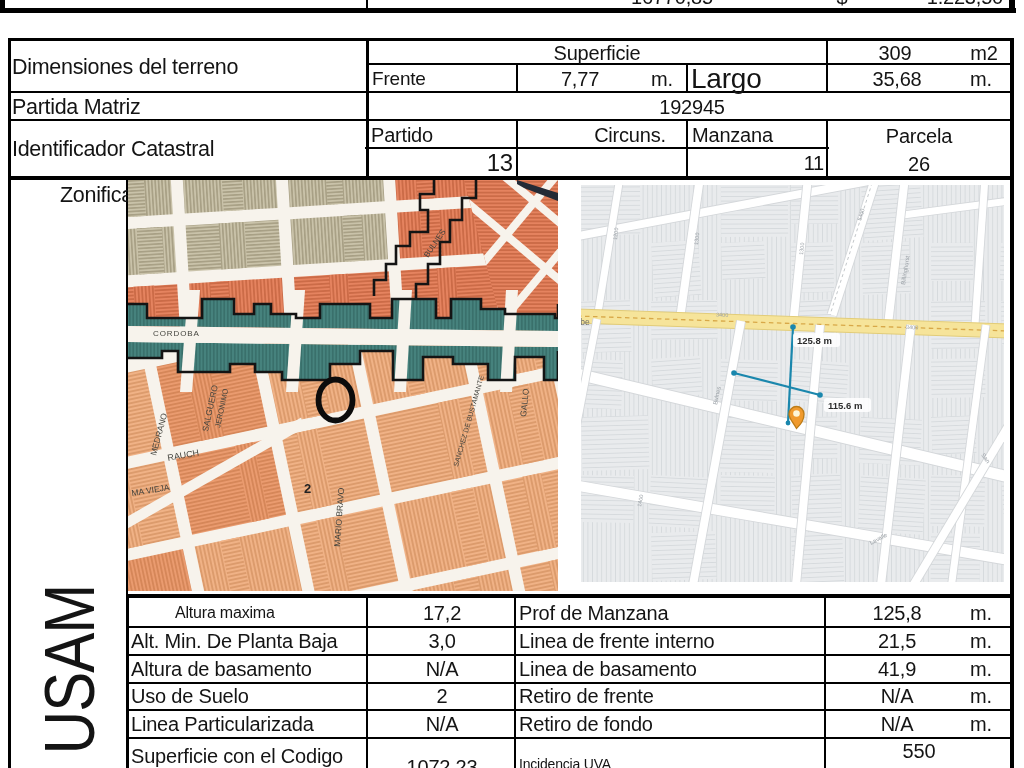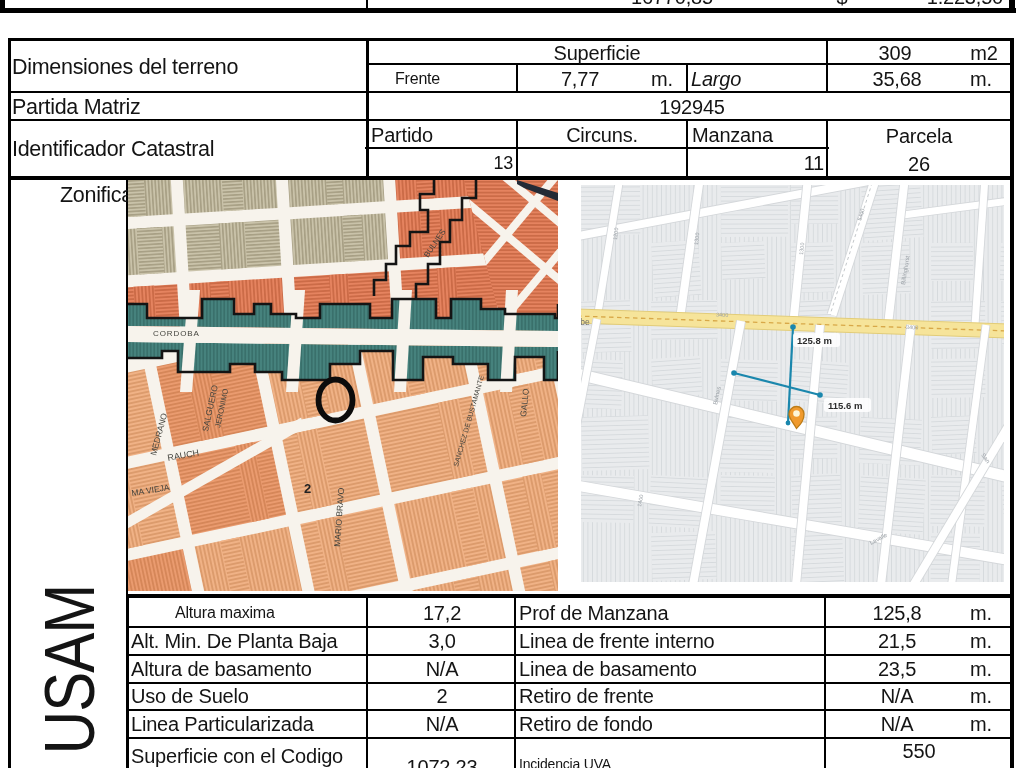--- a/index.html
+++ b/index.html
@@ -35,41 +35,41 @@
 <div class="ln" style="left:826px;top:38px;width:2px;height:55px;background:#000"></div>
 <div class="ln" style="left:826px;top:119px;width:2px;height:57px;background:#000"></div>
 
 <div class="t" style="left:12px;top:56px;font-size:21.5px;letter-spacing:-0.3px;">Dimensiones del terreno</div>
 
 <div class="t" style="left:597px;transform:translateX(-50%);top:42px;font-size:20px;">Superficie</div>
 
 <div class="t" style="left:895px;transform:translateX(-50%);top:42px;font-size:20px;">309</div>
 <div class="t" style="left:984px;transform:translateX(-50%);top:42px;font-size:20px;">m2</div>
 
-<div class="t" style="left:372px;top:68px;font-size:16px;margin-left:23px;">Frente</div>
+<div class="t" style="left:372px;top:68px;font-size:19px;">Frente</div>
 <div class="t" style="left:580px;transform:translateX(-50%);top:68px;font-size:20px;">7,77</div>
 <div class="t" style="left:662px;transform:translateX(-50%);top:68px;font-size:20px;">m.</div>
-<div class="t" style="left:691px;top:68px;font-size:20px;font-style:italic;">Largo</div>
+<div class="t" style="left:691px;top:68px;font-size:28px;">Largo</div>
 <div class="t" style="left:897px;transform:translateX(-50%);top:68px;font-size:20px;">35,68</div>
 <div class="t" style="left:981px;transform:translateX(-50%);top:68px;font-size:20px;">m.</div>
 
 <div class="t" style="left:12px;top:96px;font-size:21.5px;letter-spacing:-0.3px;">Partida Matriz</div>
 <div class="t" style="left:692px;transform:translateX(-50%);top:96px;font-size:20px;">192945</div>
 
 <div class="t" style="left:12px;top:138px;font-size:21.5px;letter-spacing:-0.3px;">Identificador Catastral</div>
 
 <div class="t" style="left:371px;top:124px;font-size:20px;">Partido</div>
 
-<div class="t" style="left:602px;transform:translateX(-50%);top:124px;font-size:20px;">Circuns.</div>
+<div class="t" style="left:630px;transform:translateX(-50%);top:124px;font-size:20px;">Circuns.</div>
 
 <div class="t" style="left:692px;top:124px;font-size:20px;">Manzana</div>
 
 <div class="t" style="left:919px;transform:translateX(-50%);top:125px;font-size:20px;">Parcela</div>
 
-<div class="t" style="right:511px;top:152px;font-size:18px;">13</div>
+<div class="t" style="right:511px;top:152px;font-size:24px;">13</div>
 
 <div class="t" style="right:200px;top:152px;font-size:20px;">11</div>
 
 <div class="t" style="left:919px;transform:translateX(-50%);top:153px;font-size:20px;">26</div>
 
 <div class="ln" style="left:8px;top:180px;width:3px;height:588px;background:#000"></div>
 
 <div class="ln" style="left:1010px;top:180px;width:4px;height:588px;background:#000"></div>
 
 <div class="ln" style="left:126px;top:180px;width:2px;height:588px;background:#000"></div>
@@ -440,21 +440,21 @@
 
 <div class="t" style="left:519px;top:602px;font-size:20px;">Prof de Manzana</div>
 <div class="t" style="left:897px;transform:translateX(-50%);top:602px;font-size:20px;">125,8</div>
 <div class="t" style="left:981px;transform:translateX(-50%);top:602px;font-size:20px;">m.</div>
 
 <div class="t" style="left:519px;top:630px;font-size:20px;">Linea de frente interno</div>
 <div class="t" style="left:897px;transform:translateX(-50%);top:630px;font-size:20px;">21,5</div>
 <div class="t" style="left:981px;transform:translateX(-50%);top:630px;font-size:20px;">m.</div>
 
 <div class="t" style="left:519px;top:657.5px;font-size:20px;">Linea de basamento</div>
-<div class="t" style="left:897px;transform:translateX(-50%);top:657.5px;font-size:20px;">23,5</div>
+<div class="t" style="left:897px;transform:translateX(-50%);top:657.5px;font-size:20px;">41,9</div>
 <div class="t" style="left:981px;transform:translateX(-50%);top:657.5px;font-size:20px;">m.</div>
 
 <div class="t" style="left:519px;top:685px;font-size:20px;">Retiro de frente</div>
 <div class="t" style="left:897px;transform:translateX(-50%);top:685px;font-size:20px;">N/A</div>
 <div class="t" style="left:981px;transform:translateX(-50%);top:685px;font-size:20px;">m.</div>
 
 <div class="t" style="left:519px;top:712.5px;font-size:20px;">Retiro de fondo</div>
 <div class="t" style="left:897px;transform:translateX(-50%);top:712.5px;font-size:20px;">N/A</div>
 <div class="t" style="left:981px;transform:translateX(-50%);top:712.5px;font-size:20px;">m.</div>
 

